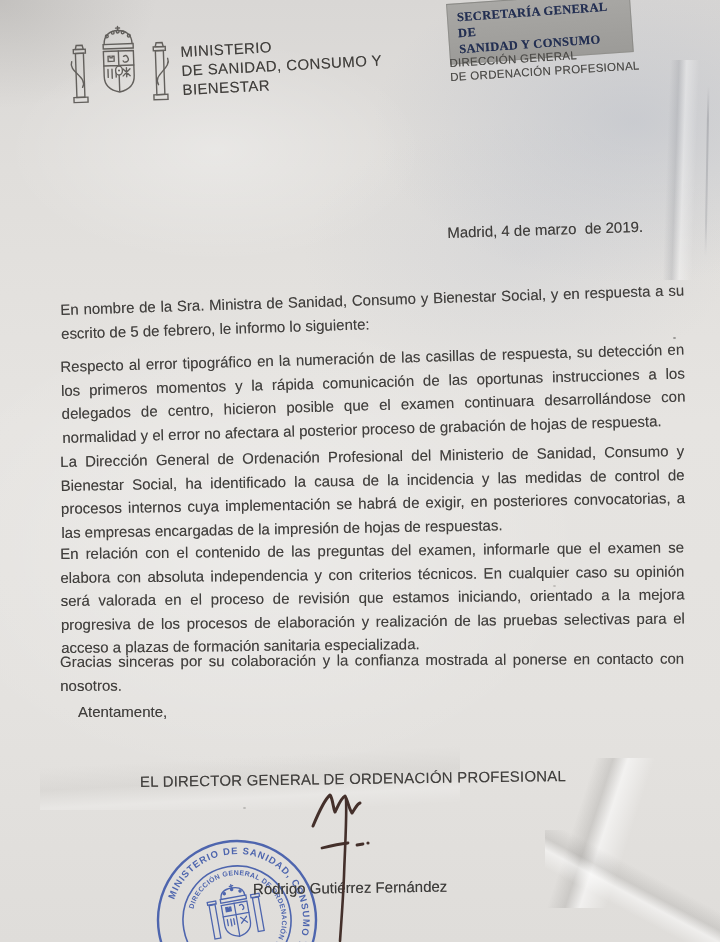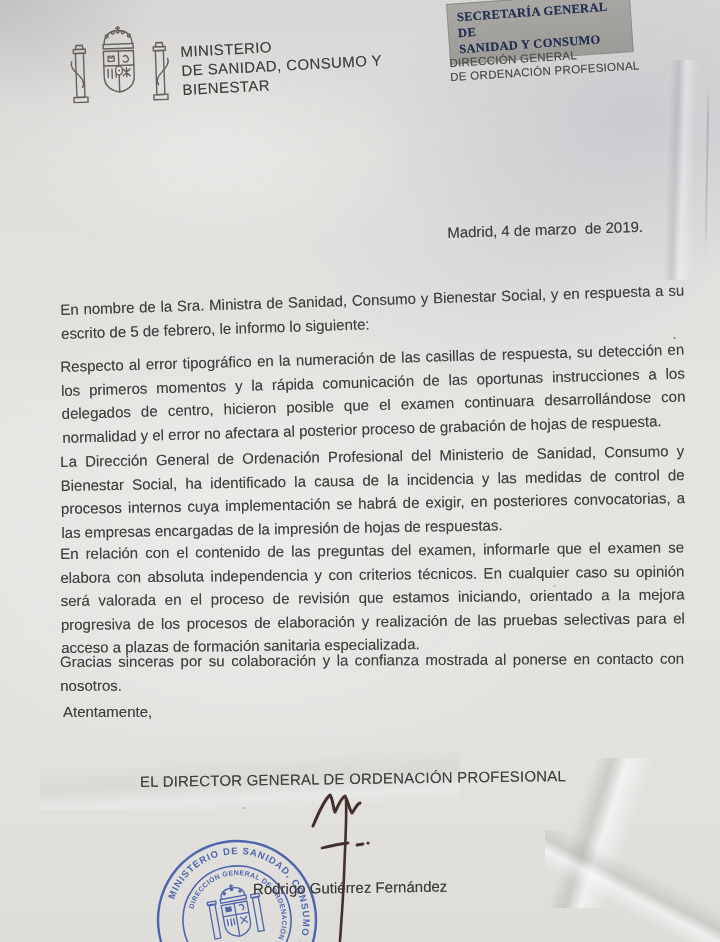--- a/index.html
+++ b/index.html
@@ -47,21 +47,21 @@
   .dateline{position:absolute;left:447px;top:224px;transform:rotate(-1.8deg);transform-origin:left top;
     color:#3f3d3b;font-size:15px;white-space:pre;text-shadow:0 0 0.6px rgba(63,61,59,0.5);}
   .para{position:absolute;left:60px;width:624px;text-align:justify;color:#413f3d;
     font-size:15px;line-height:23.6px;transform-origin:left top;
     text-shadow:0 0 0.6px rgba(65,63,61,0.5);}
   .p1{top:298px;transform:rotate(-1.8deg);}
   .p2{top:355px;transform:rotate(-1.6deg);}
   .p3{top:450px;transform:rotate(-1.0deg);}
   .p4{top:542px;transform:rotate(-0.6deg);}
   .p5{top:650px;transform:rotate(-0.3deg);}
-  .closing{position:absolute;left:63px;top:703px;color:#413f3d;font-size:15px;
+  .closing{position:absolute;left:78px;top:703px;color:#413f3d;font-size:15px;
     text-shadow:0 0 0.6px rgba(65,63,61,0.5);text-align:center;}
   .sigtitle{position:absolute;left:0;top:770px;width:706px;text-align:center;
     transform:rotate(-0.8deg);color:#413f3d;font-size:15px;letter-spacing:0.2px;
     text-shadow:0 0 0.6px rgba(65,63,61,0.5);}
   .signame{position:absolute;left:253px;top:879px;transform:rotate(-0.8deg);
     color:#3b3a38;font-size:15px;z-index:4;text-shadow:0 0 0.6px rgba(59,58,56,0.5);}
   .signature{position:absolute;left:300px;top:786px;z-index:5;}
   .stamp{position:absolute;left:152px;top:835px;z-index:2;opacity:0.88;}
 </style>
 </head>

